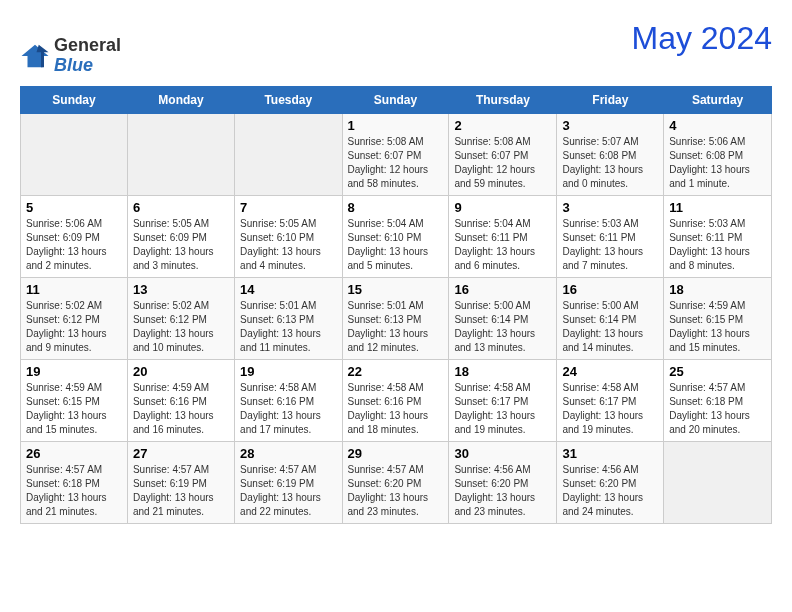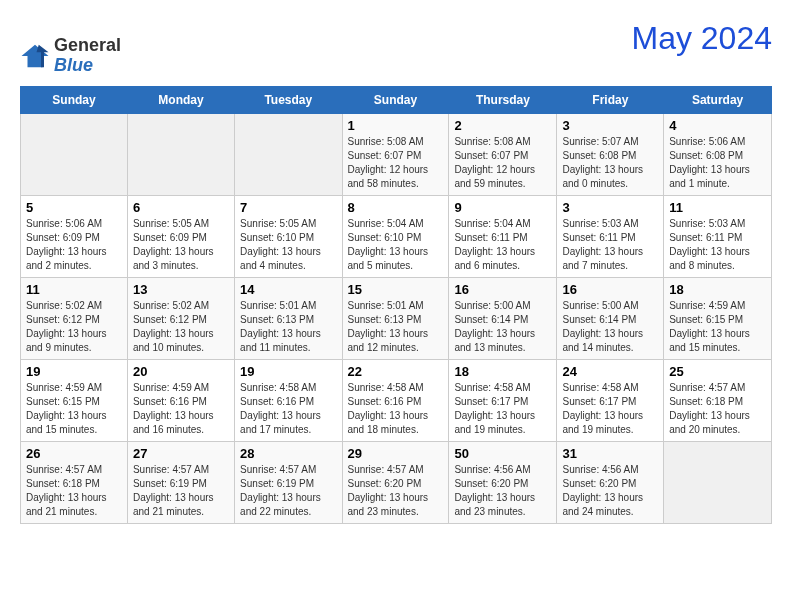--- a/index.html
+++ b/index.html
@@ -251,21 +251,21 @@
         </td>
         <td>
           <span class="day-number">28</span>
           <div class="day-info">Sunrise: 4:57 AM<br>Sunset: 6:19 PM<br>Daylight: 13 hours and 22 minutes.</div>
         </td>
         <td>
           <span class="day-number">29</span>
           <div class="day-info">Sunrise: 4:57 AM<br>Sunset: 6:20 PM<br>Daylight: 13 hours and 23 minutes.</div>
         </td>
         <td>
-          <span class="day-number">50</span>
+          <span class="day-number">30</span>
           <div class="day-info">Sunrise: 4:56 AM<br>Sunset: 6:20 PM<br>Daylight: 13 hours and 23 minutes.</div>
         </td>
         <td>
           <span class="day-number">31</span>
           <div class="day-info">Sunrise: 4:56 AM<br>Sunset: 6:20 PM<br>Daylight: 13 hours and 24 minutes.</div>
         </td>
         <td class="empty-cell"></td>
       </tr>
     </tbody>
 </table>

